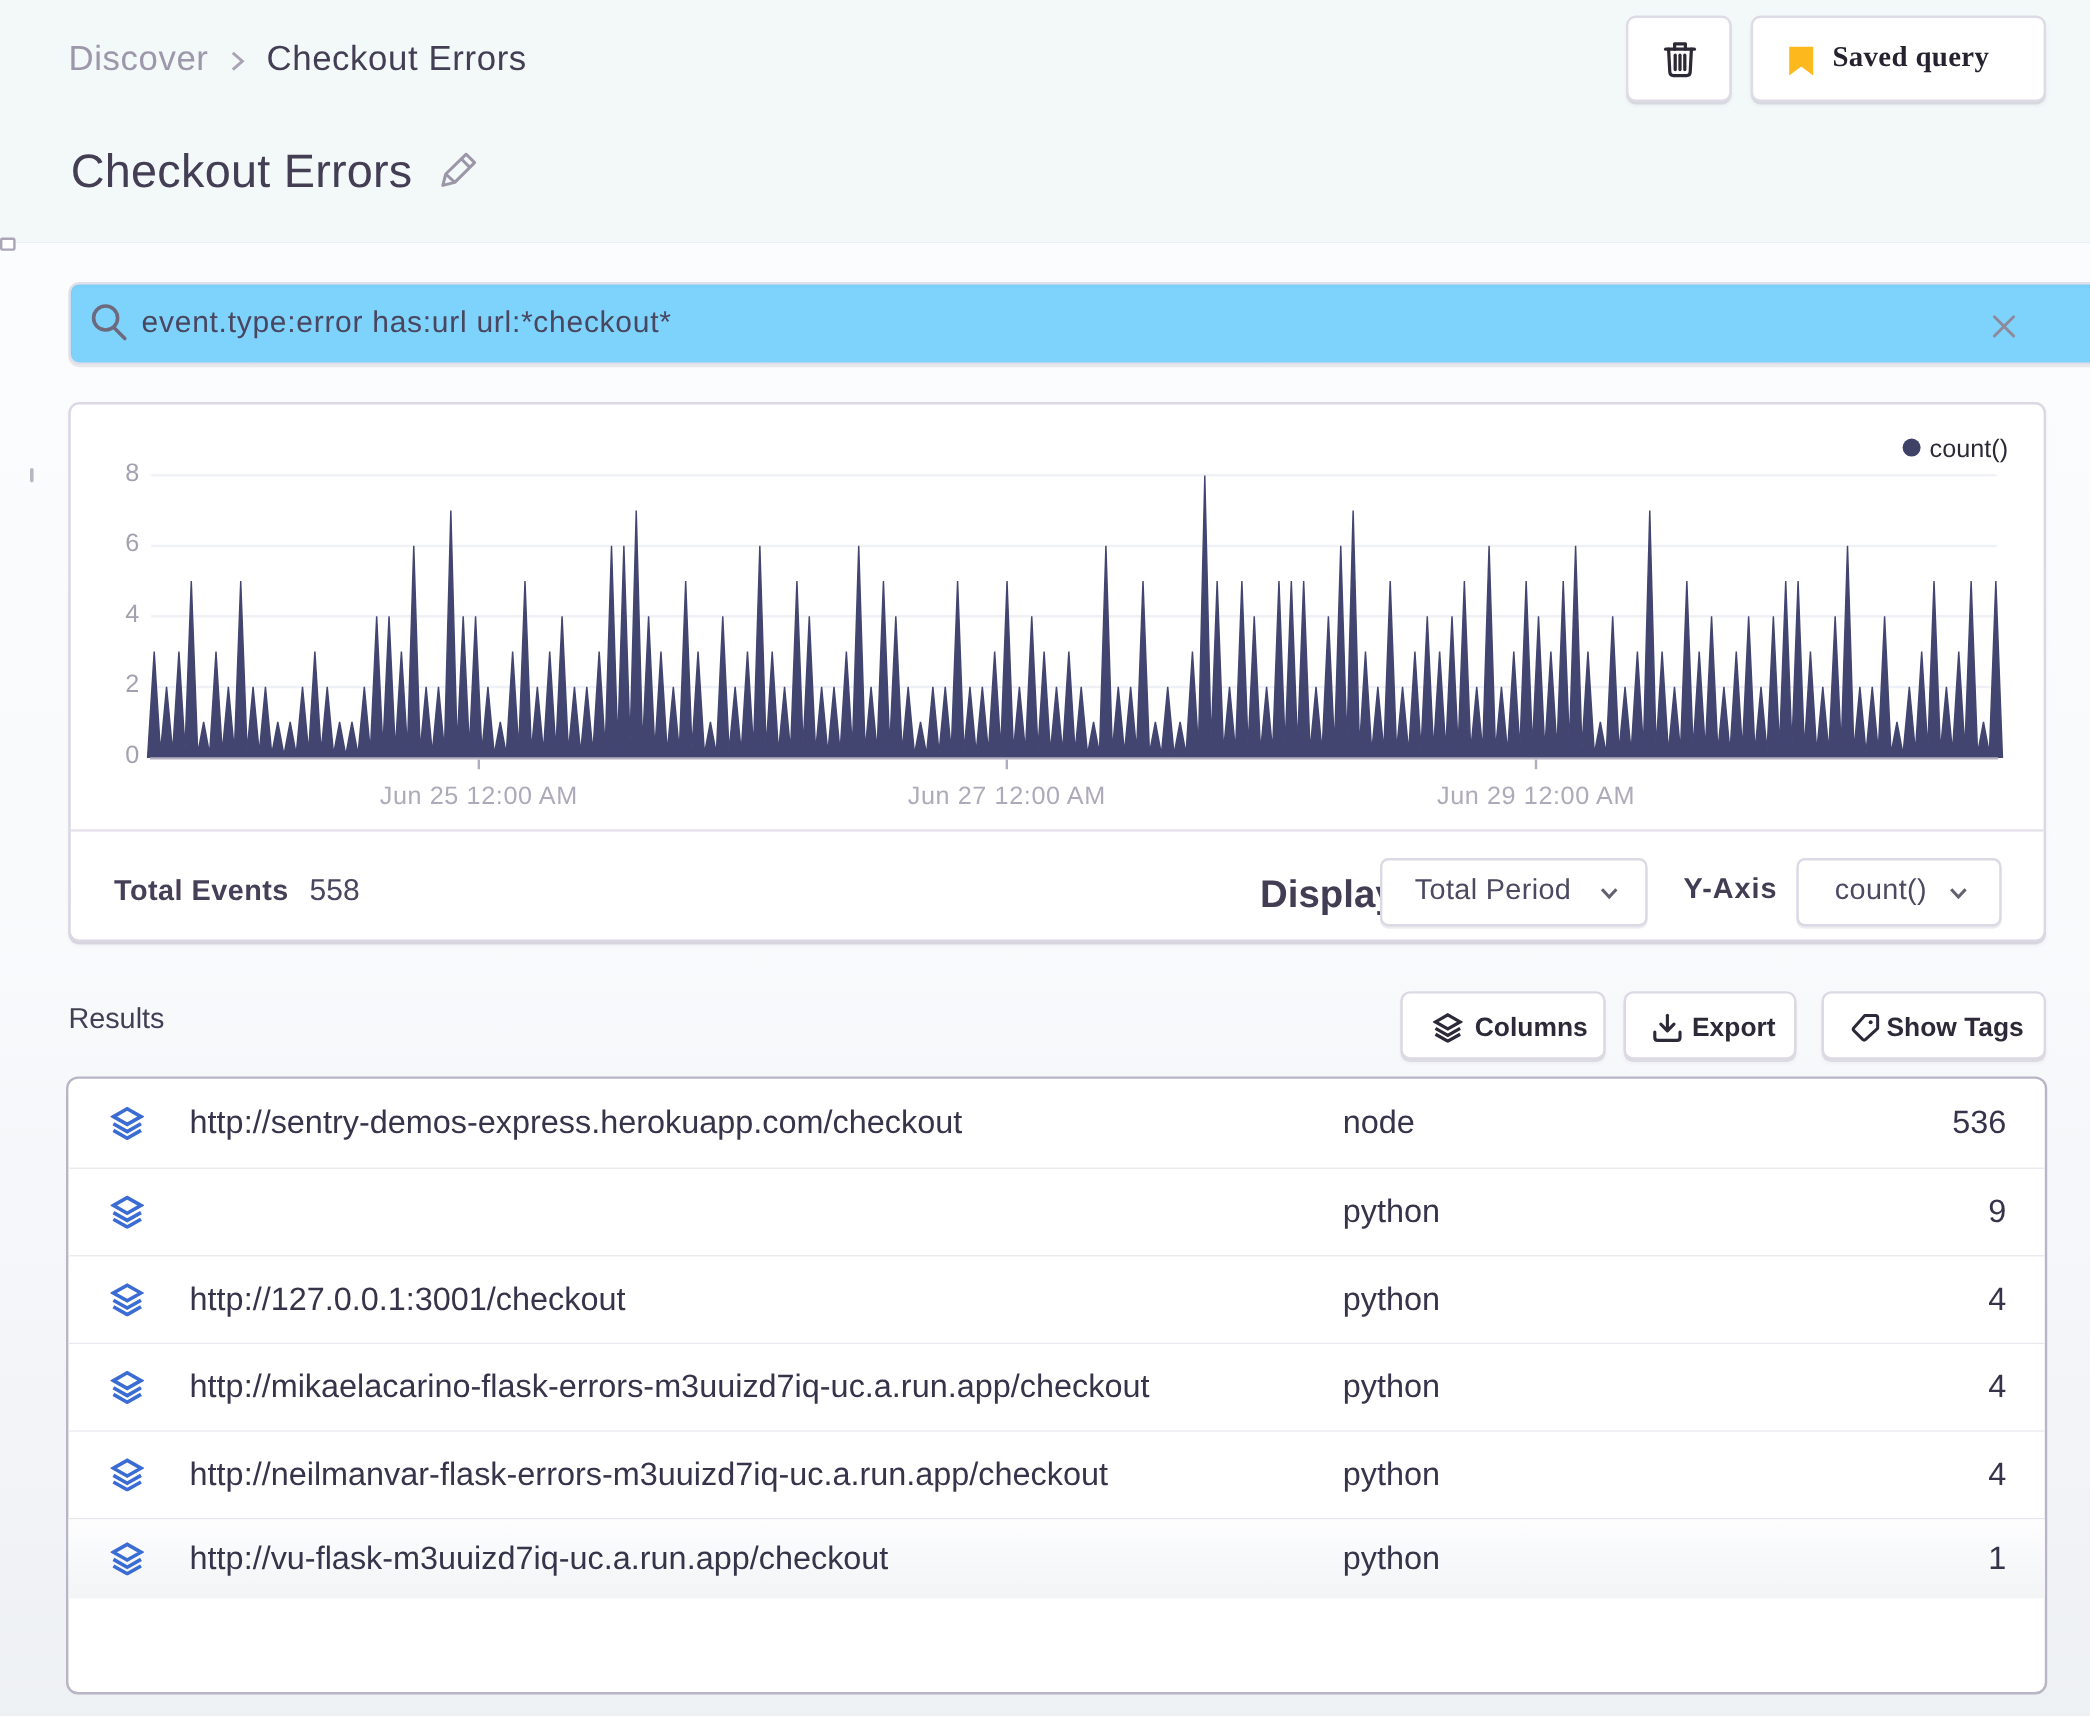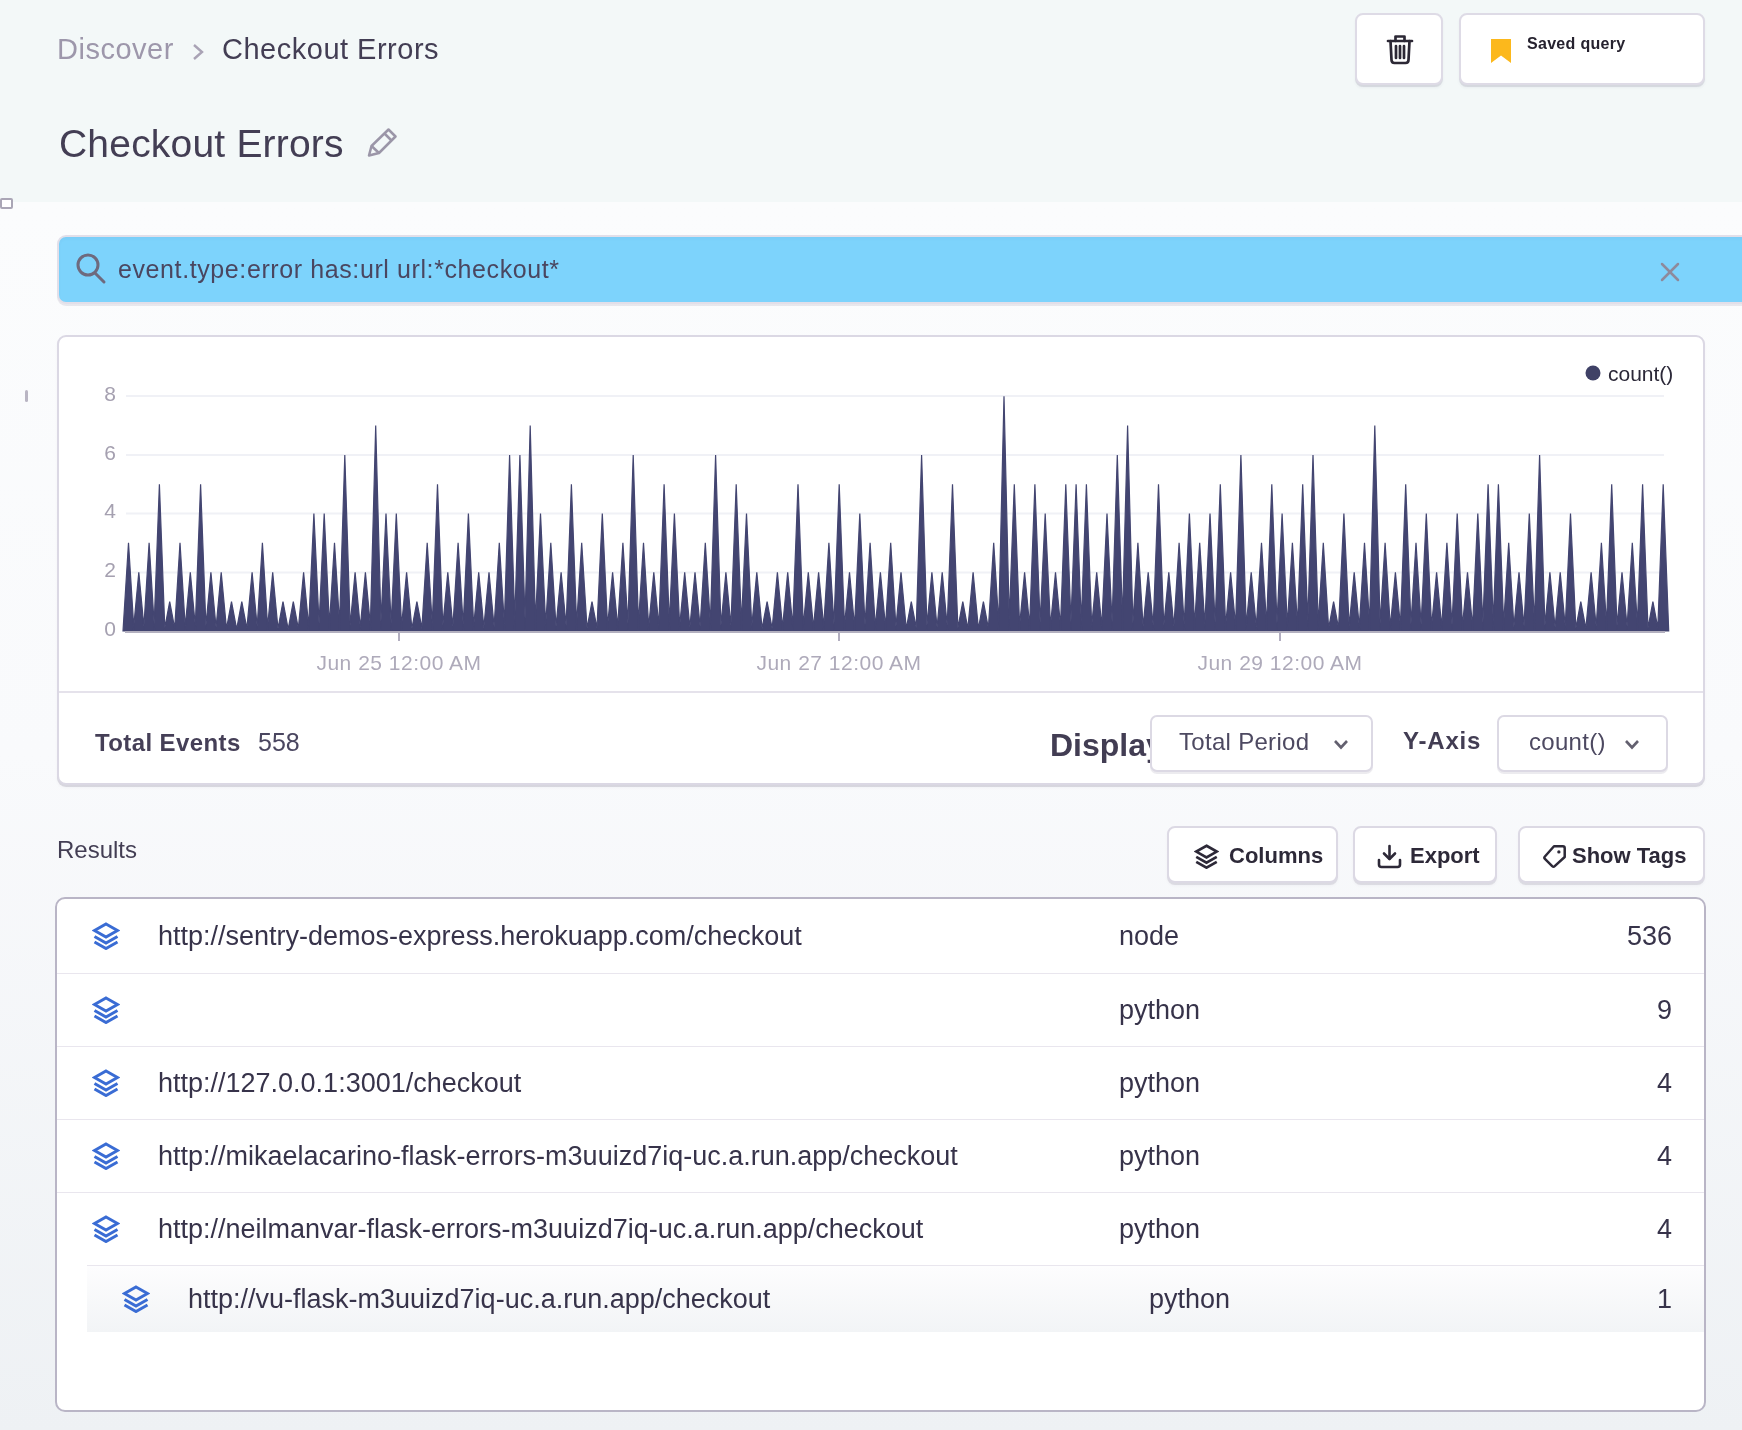--- a/index.html
+++ b/index.html
@@ -7,21 +7,21 @@
   .abs { position:absolute; }
   .band-top { left:0; top:0; width:1742px; height:202px; background:#f3f8f8; }
   .rule { left:0; top:202px; width:1742px; height:2px; background:#c3c0cf; }
   .band-bottom { left:0; top:202px; width:1742px; height:1228px; background:linear-gradient(180deg,#fbfcfd 0%,#f9fafc 45%,#eef1f4 100%); }
   .crumb { left:57px; top:33px; font-size:29px; color:#9d97ab; letter-spacing:0.5px; }
   .crumb b { color:#433e54; font-weight:400; }
   .title { left:59px; top:122px; font-size:39px; color:#433e54; letter-spacing:0.2px; }
   .btn { position:absolute; background:#fff; border:2px solid #dedbe6; border-radius:8px; box-shadow:0 2px 0 rgba(112,104,130,0.16), 0 3px 3px rgba(64,50,90,0.05); }
   .btn-trash { left:1355px; top:13px; width:88px; height:72px; }
   .btn-saved { left:1459px; top:13px; width:246px; height:72px; }
-  .btn-saved span { position:absolute; left:66px; top:20px; font-size:16px; font-weight:bold; color:#26222f; letter-spacing:0.3px; }
+  .btn-saved span { position:absolute; left:66px; top:20px; font-size:24px; font-weight:bold; color:#26222f; letter-spacing:0.3px;font-family:Liberation Serif, serif; }
   .search { left:57px; top:235px; width:1704px; height:69px; background:#7dd3fc; border:2px solid #e2dfe9; border-radius:9px; box-shadow:inset 0 2px 3px rgba(70,60,100,0.035), 0 2px 0 rgba(112,104,130,0.13); }
   .search .q { position:absolute; left:59px; top:18px; font-size:25px; color:#4a4660; letter-spacing:0.6px; }
   .panel { left:57px; top:335px; width:1648px; height:450px; background:#fff; border:2px solid #dbd8e4; border-radius:9px; box-shadow:0 2px 0 rgba(112,104,130,0.2), 0 3px 3px rgba(64,50,90,0.04); }
   .pfoot { position:absolute; left:0; top:354px; width:1644px; height:90px; border-top:2px solid #e5e2eb; }
   .te-label { position:absolute; left:36px; top:36px; font-size:24px; font-weight:bold; color:#453f57; letter-spacing:0.4px; }
   .te-num { position:absolute; left:199px; top:35px; font-size:25px; color:#4a4660; }
   .disp-label { position:absolute; left:991px; top:34px; font-size:32px; font-weight:bold; color:#423d53; }
   .yaxis-label { position:absolute; left:1344px; top:34px; letter-spacing:0.8px; font-size:24px; font-weight:bold; color:#423d53; }
   .dd { position:absolute; top:22px; height:57px; background:#fff; border:2px solid #dcd9e4; border-radius:7px; box-shadow:0 2px 0 rgba(112,104,130,0.13); font-size:24px; color:#4d4961; }
   .dd1 { left:1091px; width:223px; }
@@ -35,21 +35,21 @@
   .btn-cols span { left:60px; }
   .btn-export { left:1353px; width:144px; }
   .btn-export span { left:55px; }
   .btn-tags { left:1518px; width:187px; }
   .btn-tags span { left:52px; }
   .table { left:55px; top:897px; width:1651px; height:515px; background:#fff; border:2px solid #b9b5c6; border-radius:10px; overflow:hidden; }
   .thead { position:relative; height:78px; background:#f4f5f9; border-bottom:2px solid #b9b5c6; }
   .th { position:absolute; top:50%; transform:translateY(-50%); font-size:20px; font-weight:bold; color:#4f4a60; letter-spacing:0.2px; }
   .row { position:relative; height:73px; border-top:1px solid #e9e6ee; }
   .row:first-of-type { border-top:none; height:74px; }
-  .row.last { height:67px; background:linear-gradient(#fdfdfe,#f2f4f6);margin-left:30px; }
+  .row.last { height:67px; background:linear-gradient(#fdfdfe,#f2f4f6); }
   .cell { position:absolute; top:50%; transform:translateY(-50%); font-size:27px; color:#37334a; }
   .c-url { left:101px; }
   .c-plat { left:1062px; }
   .c-count { right:32px; }
   .icon { position:absolute; }
 </style>
 </head>
 <body>
 <div class="abs band-top"></div>
 <div class="abs rule"></div>

